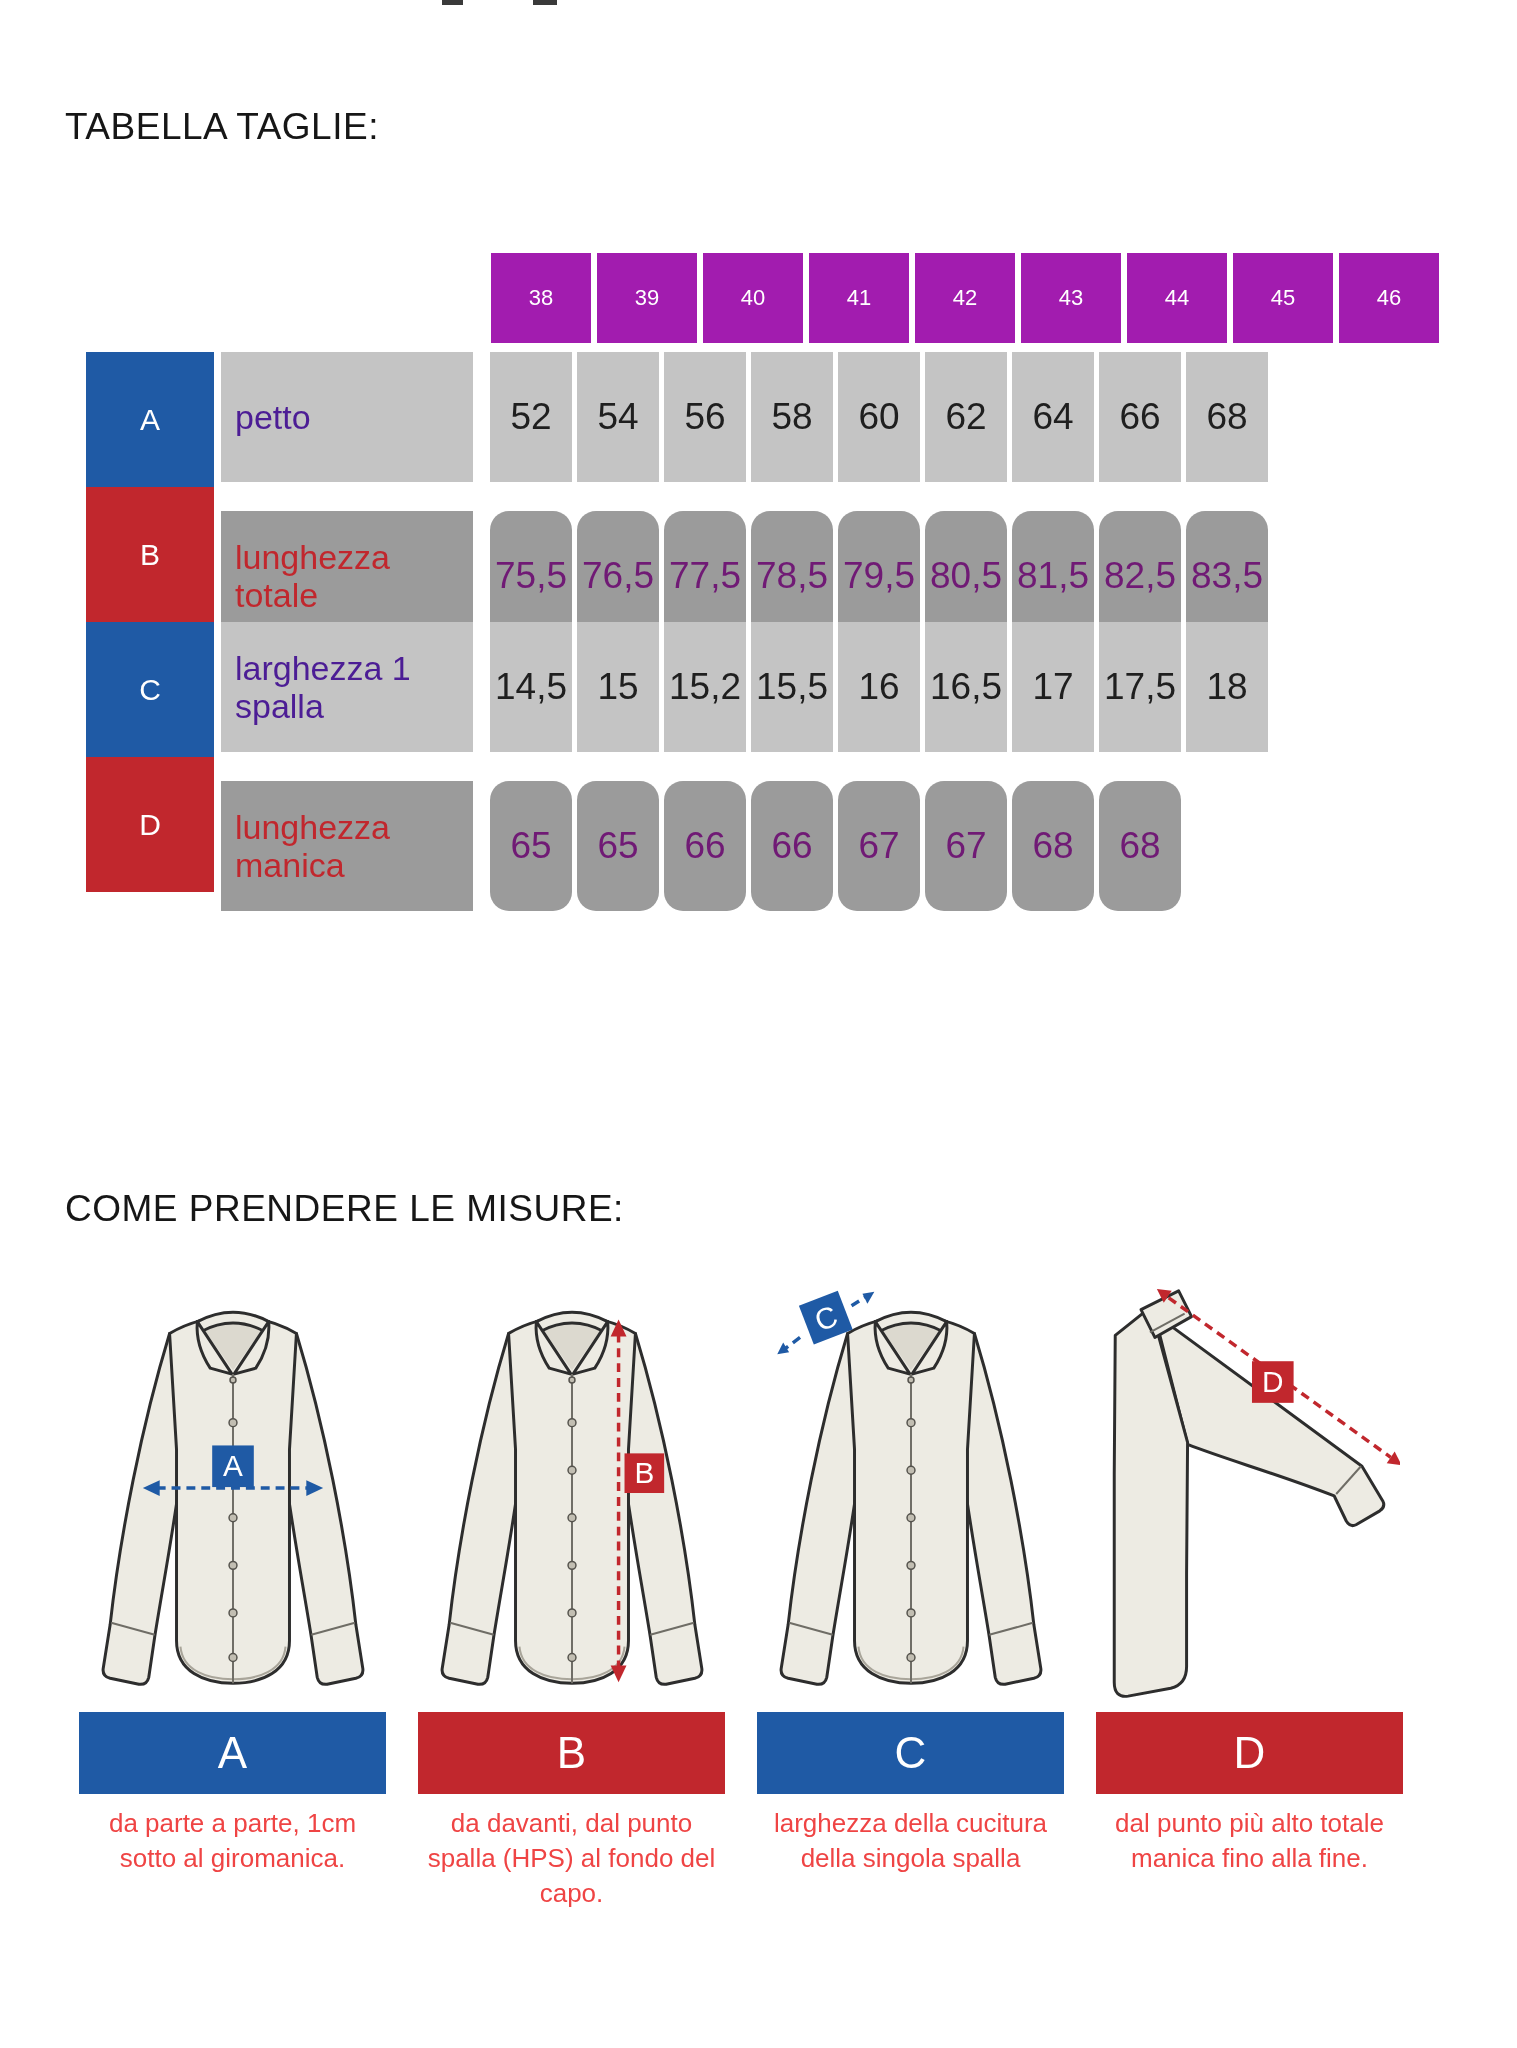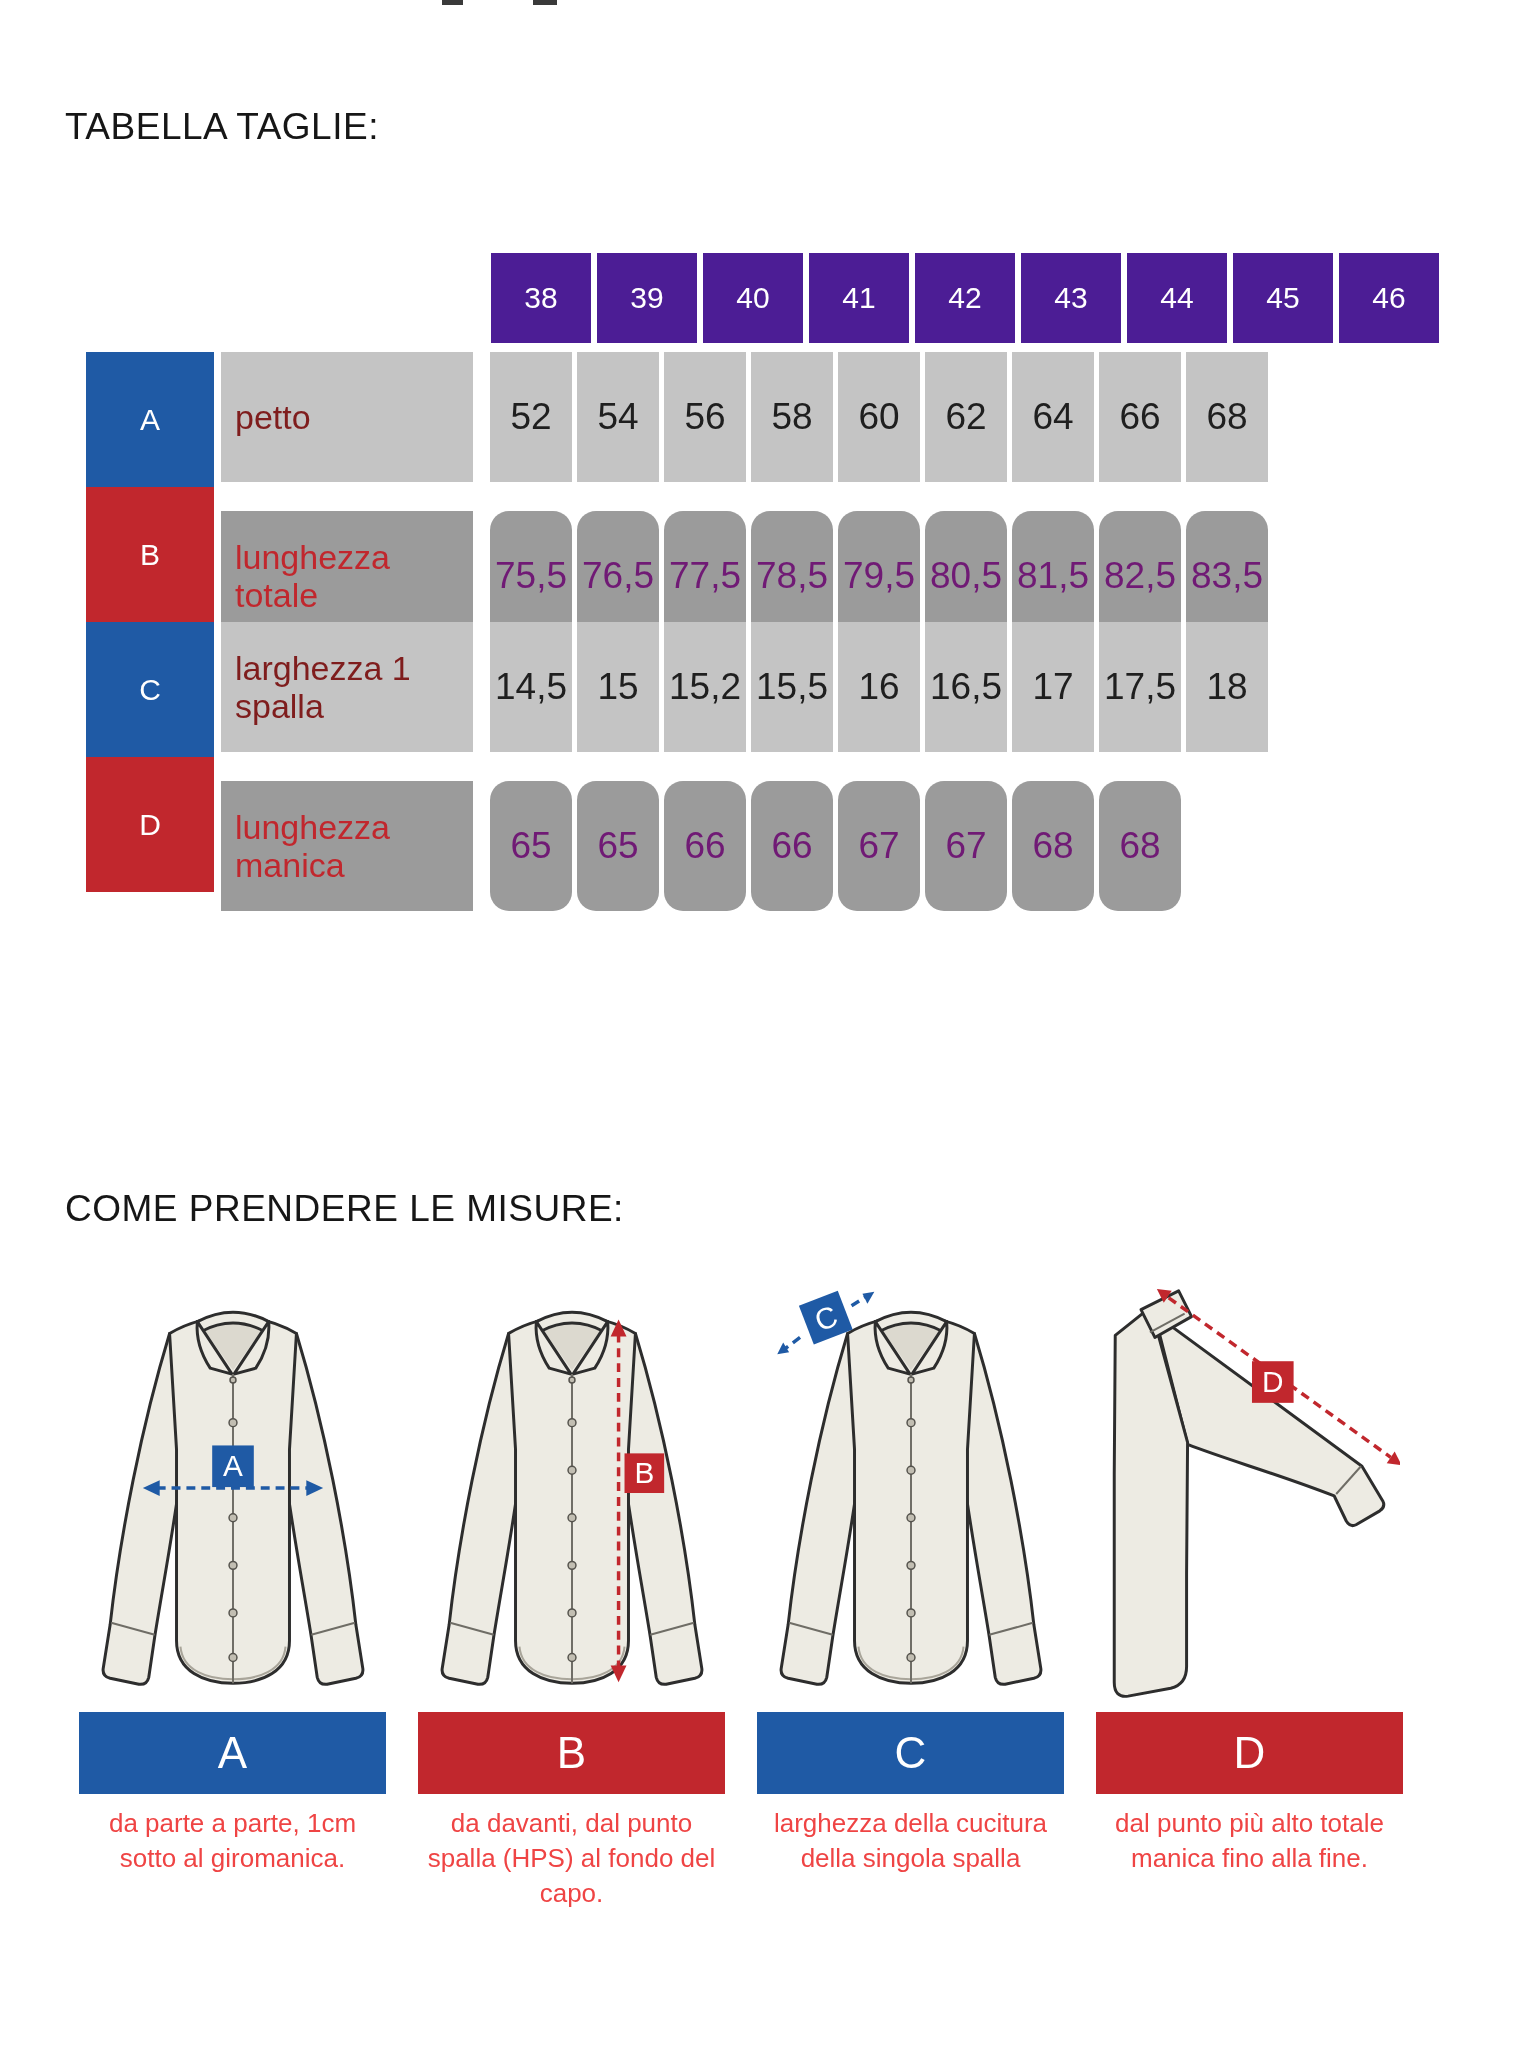--- a/index.html
+++ b/index.html
@@ -12,34 +12,34 @@
   #mark2{left:533px;width:24px;}
 
   .section-title{font-size:37px;font-weight:400;color:#161616;letter-spacing:.5px;}
   #title-sizes{margin:106px 0 0 65px;}
   #title-measures{margin:296px 0 0 65px;}
 
   
   .size-table{margin:105px 0 0 86px;}
   .hrow{display:flex;height:90px;margin-bottom:9px;}
   .hspacer{width:399px;}
-  .hcell{width:100px;margin-left:6px;background:#4c1d95;color:#ffffff;font-size:30px;
+  .hcell{width:100px;margin-left:6px;background:#a21caf;color:#ffffff;font-size:22px;
          display:flex;align-items:center;justify-content:center;}
   .trow{display:flex;height:135px;}
   .letter{width:128px;margin-right:2px;color:#ffffff;font-size:30px;
           display:flex;align-items:center;justify-content:center;}
   .letter.blue{background:#1f5aa5;}
   .letter.red{background:#c1272d;}
   .label{width:252px;margin-left:5px;margin-right:12px;height:130px;box-sizing:border-box;
          display:flex;align-items:center;padding-left:14px;font-size:34px;line-height:1.13;}
   .vcell{width:82px;margin-left:5px;height:130px;display:flex;align-items:center;
          justify-content:center;font-size:37px;}
   .row-blue .label,.row-blue .vcell{background:#c4c4c4;}
   .row-red  .label,.row-red  .vcell{background:#9b9b9b;margin-top:24px;}
-  .row-blue .label{color:#7f1d1d;}
+  .row-blue .label{color:#4c1d95;}
   .row-red  .label{color:#c1272d;}
   .row-blue .vcell{color:#1f1f1f;}
   .row-red  .vcell{color:#701a75;border-radius:19px;}
 
   
   .figs{margin:46px 0 0 79px;display:flex;gap:32px;}
   figure{margin:0;width:307px;}
   svg.shirt{display:block;margin:0 auto;width:300px;height:436px;}
   .banner{height:82px;color:#ffffff;font-size:44px;display:flex;align-items:center;justify-content:center;}
   .banner.blue{background:#1f5aa5;}

